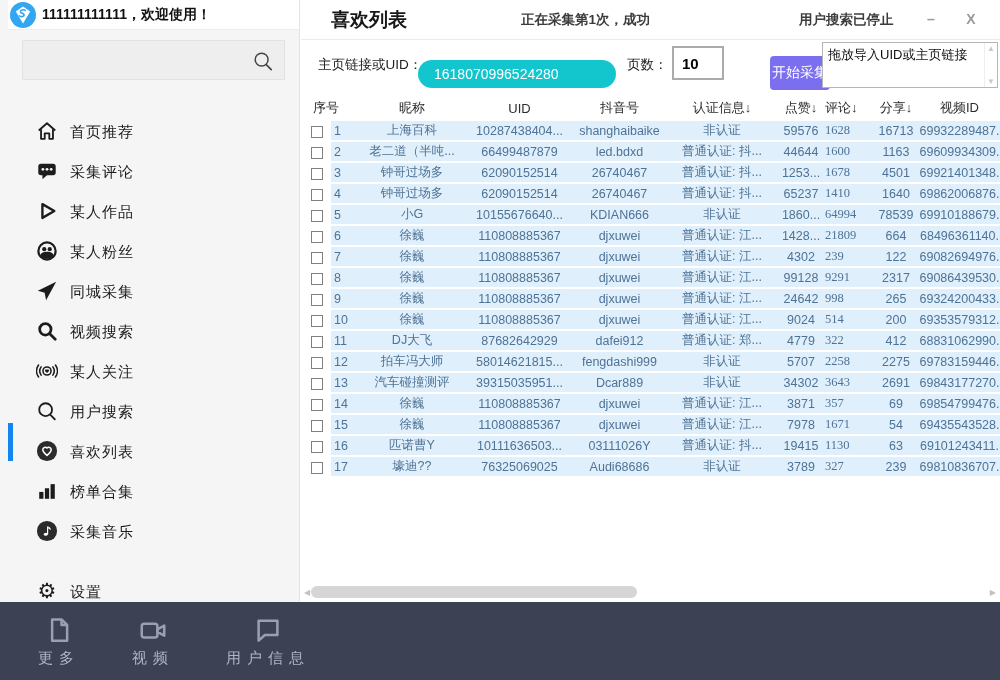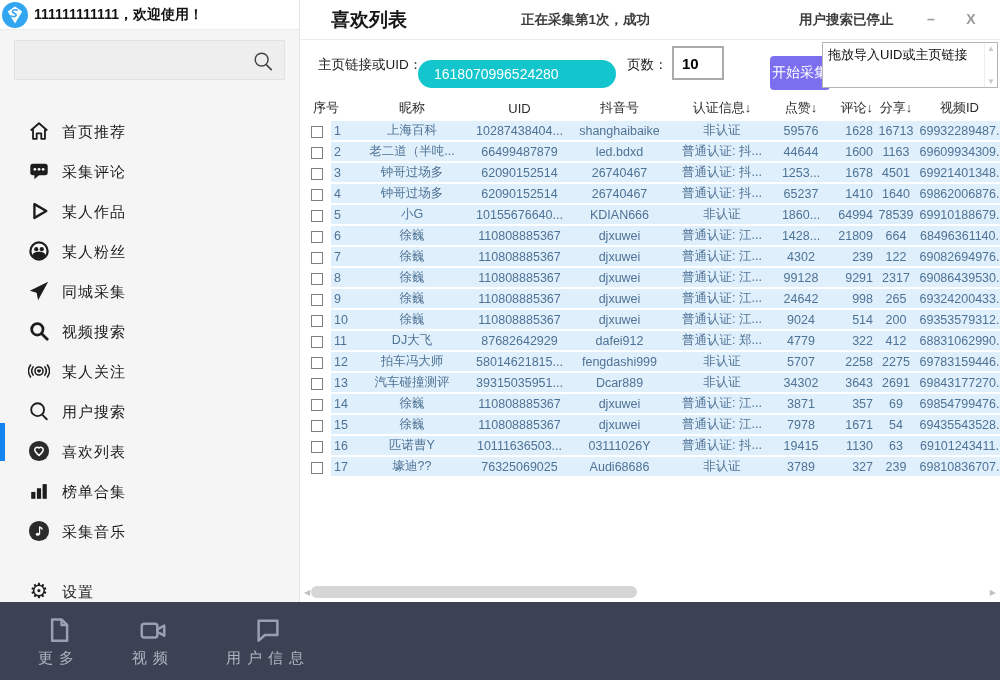--- a/index.html
+++ b/index.html
@@ -2,21 +2,21 @@
 <html><head>
 <meta charset="utf-8">
 <style>
   * { margin:0; padding:0; box-sizing:border-box; }
   html,body { width:1000px; height:680px; overflow:hidden;
     font-family:"Liberation Sans","DejaVu Sans",sans-serif; background:#fff; }
   .app { position:relative; width:1000px; height:680px; }
 
   
   .sidebar { position:absolute; left:0; top:0; width:300px; height:602px;
-    background:#f5f5f5; border-right:1px solid #e3e3e3; }
+    background:#f5f5f5; border-right:1px solid #e3e3e3;padding-left:8px; }
   .welcome-bar { height:30px; background:#fff; display:flex; align-items:center;
     gap:6px; padding-left:2px; border-bottom:1px solid #ededed; }
   .logo { width:26px; height:26px; flex:0 0 26px; }
   .welcome-text { font-size:14px; font-weight:bold; color:#111; }
   .search-box { position:relative; margin:10px 14px 0 14px; height:40px;
     background:#eeeeee; border:1px solid #e2e2e2; }
   .search-box input { position:absolute; inset:0; border:none; background:transparent;
     padding:0 36px 0 10px; font-size:14px; outline:none; }
   .search-box .mag { position:absolute; right:10px; top:9px; width:22px; height:22px; color:#444; }
   .nav { margin-top:22px; }
@@ -69,21 +69,21 @@
   .chk-gutter { width:22px; display:flex; align-items:center; }
   .chk { width:12px; height:12px; border:1px solid #808080; background:#fff; margin-left:2px; }
   .blue-strip { flex:1; background:#dfeffb; border-bottom:2px solid #fff;
     display:flex; align-items:center; font-size:12.5px; color:#4f7396; }
   .c-num { width:26px; padding-left:3px; }
   .c-nick { width:110px; text-align:center; overflow:hidden; white-space:nowrap; }
   .c-uid { width:105px; text-align:center; overflow:hidden; white-space:nowrap; }
   .c-dy { width:95px; text-align:center; overflow:hidden; white-space:nowrap; }
   .c-auth { width:110px; text-align:center; overflow:hidden; white-space:nowrap; }
   .c-like { width:48px; text-align:center; overflow:hidden; }
-  .c-com { width:48px; text-align:right; overflow:hidden; }
+  .c-com { width:48px; text-align:left; overflow:hidden;font-family:Liberation Serif, serif; }
   .c-shr { width:46px; text-align:center; overflow:hidden; }
   .c-vid { flex:1; text-align:center; overflow:hidden; white-space:nowrap; }
   .thead .h-num { width:48px; padding-left:4px; }
   .thead .c-nick,.thead .c-uid,.thead .c-dy,.thead .c-auth,.thead .c-like,
   .thead .c-com,.thead .c-shr,.thead .c-vid { color:#2b2b2b; }
 
   
   .hscroll { position:absolute; left:0; right:0; bottom:2px; height:16px; }
   .hs-arrow { position:absolute; top:4px; font-size:8px; color:#c2c2c2; }
   .hs-left { left:3px; } .hs-right { right:4px; }

